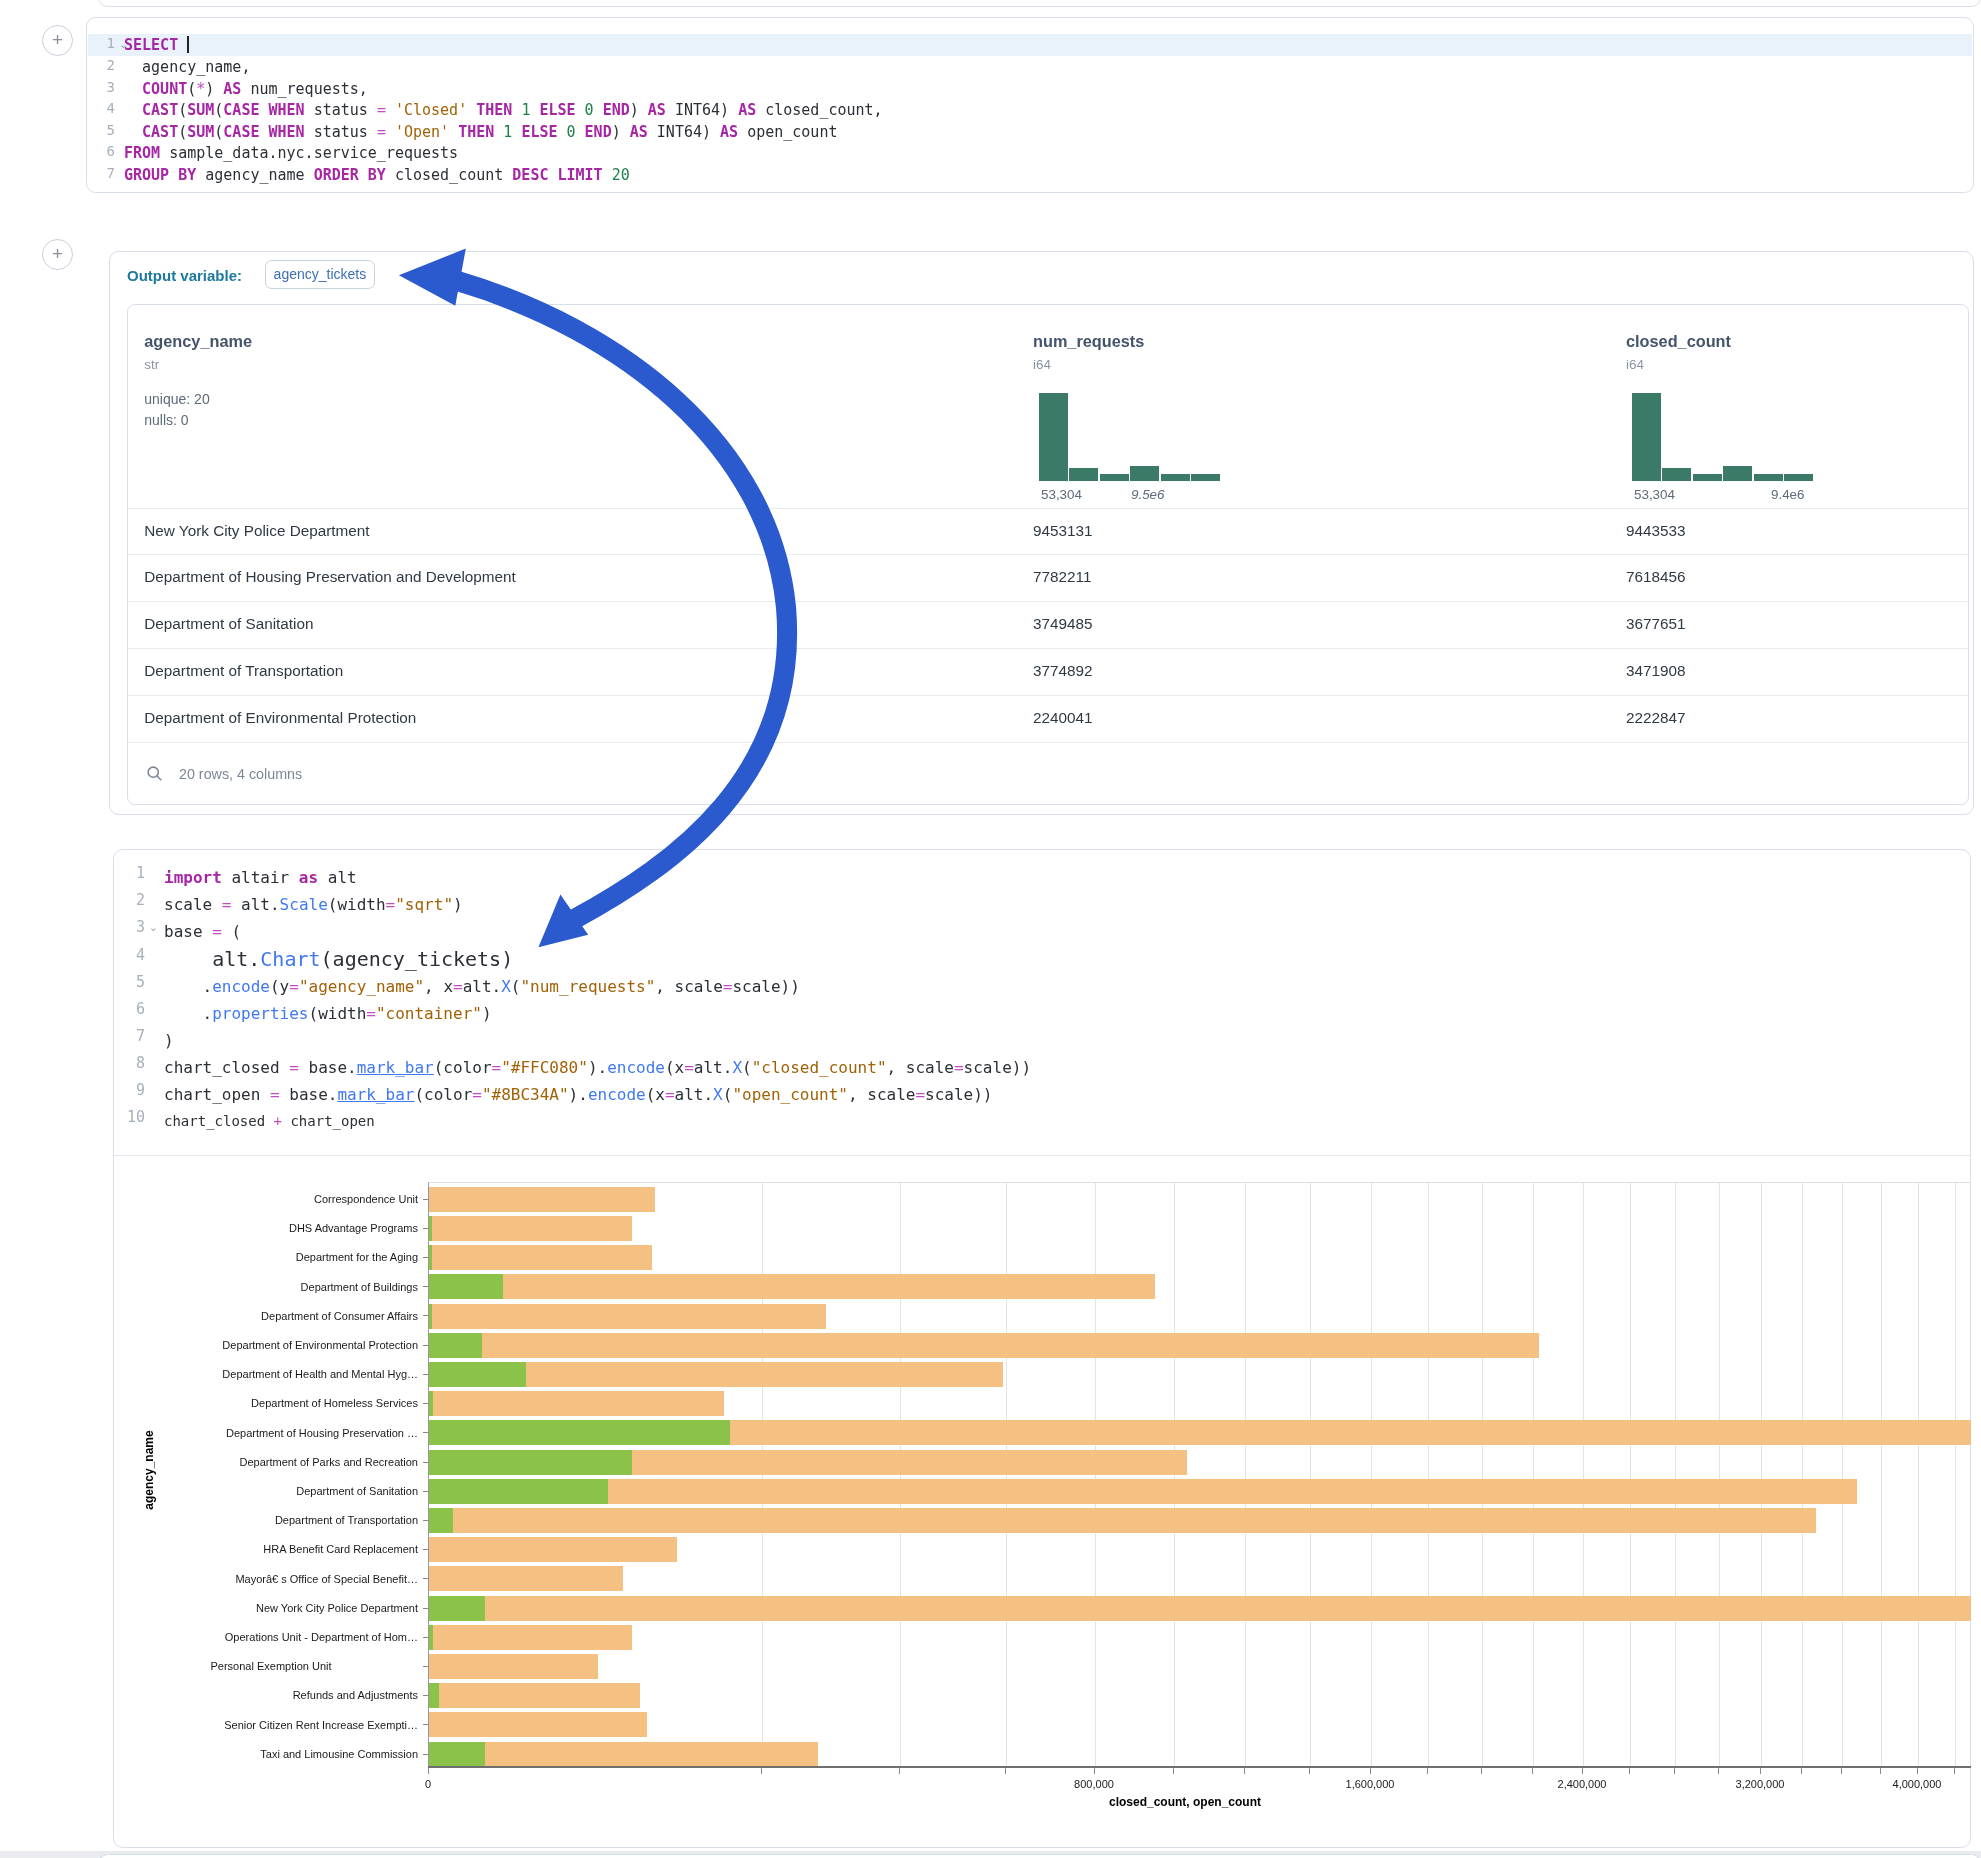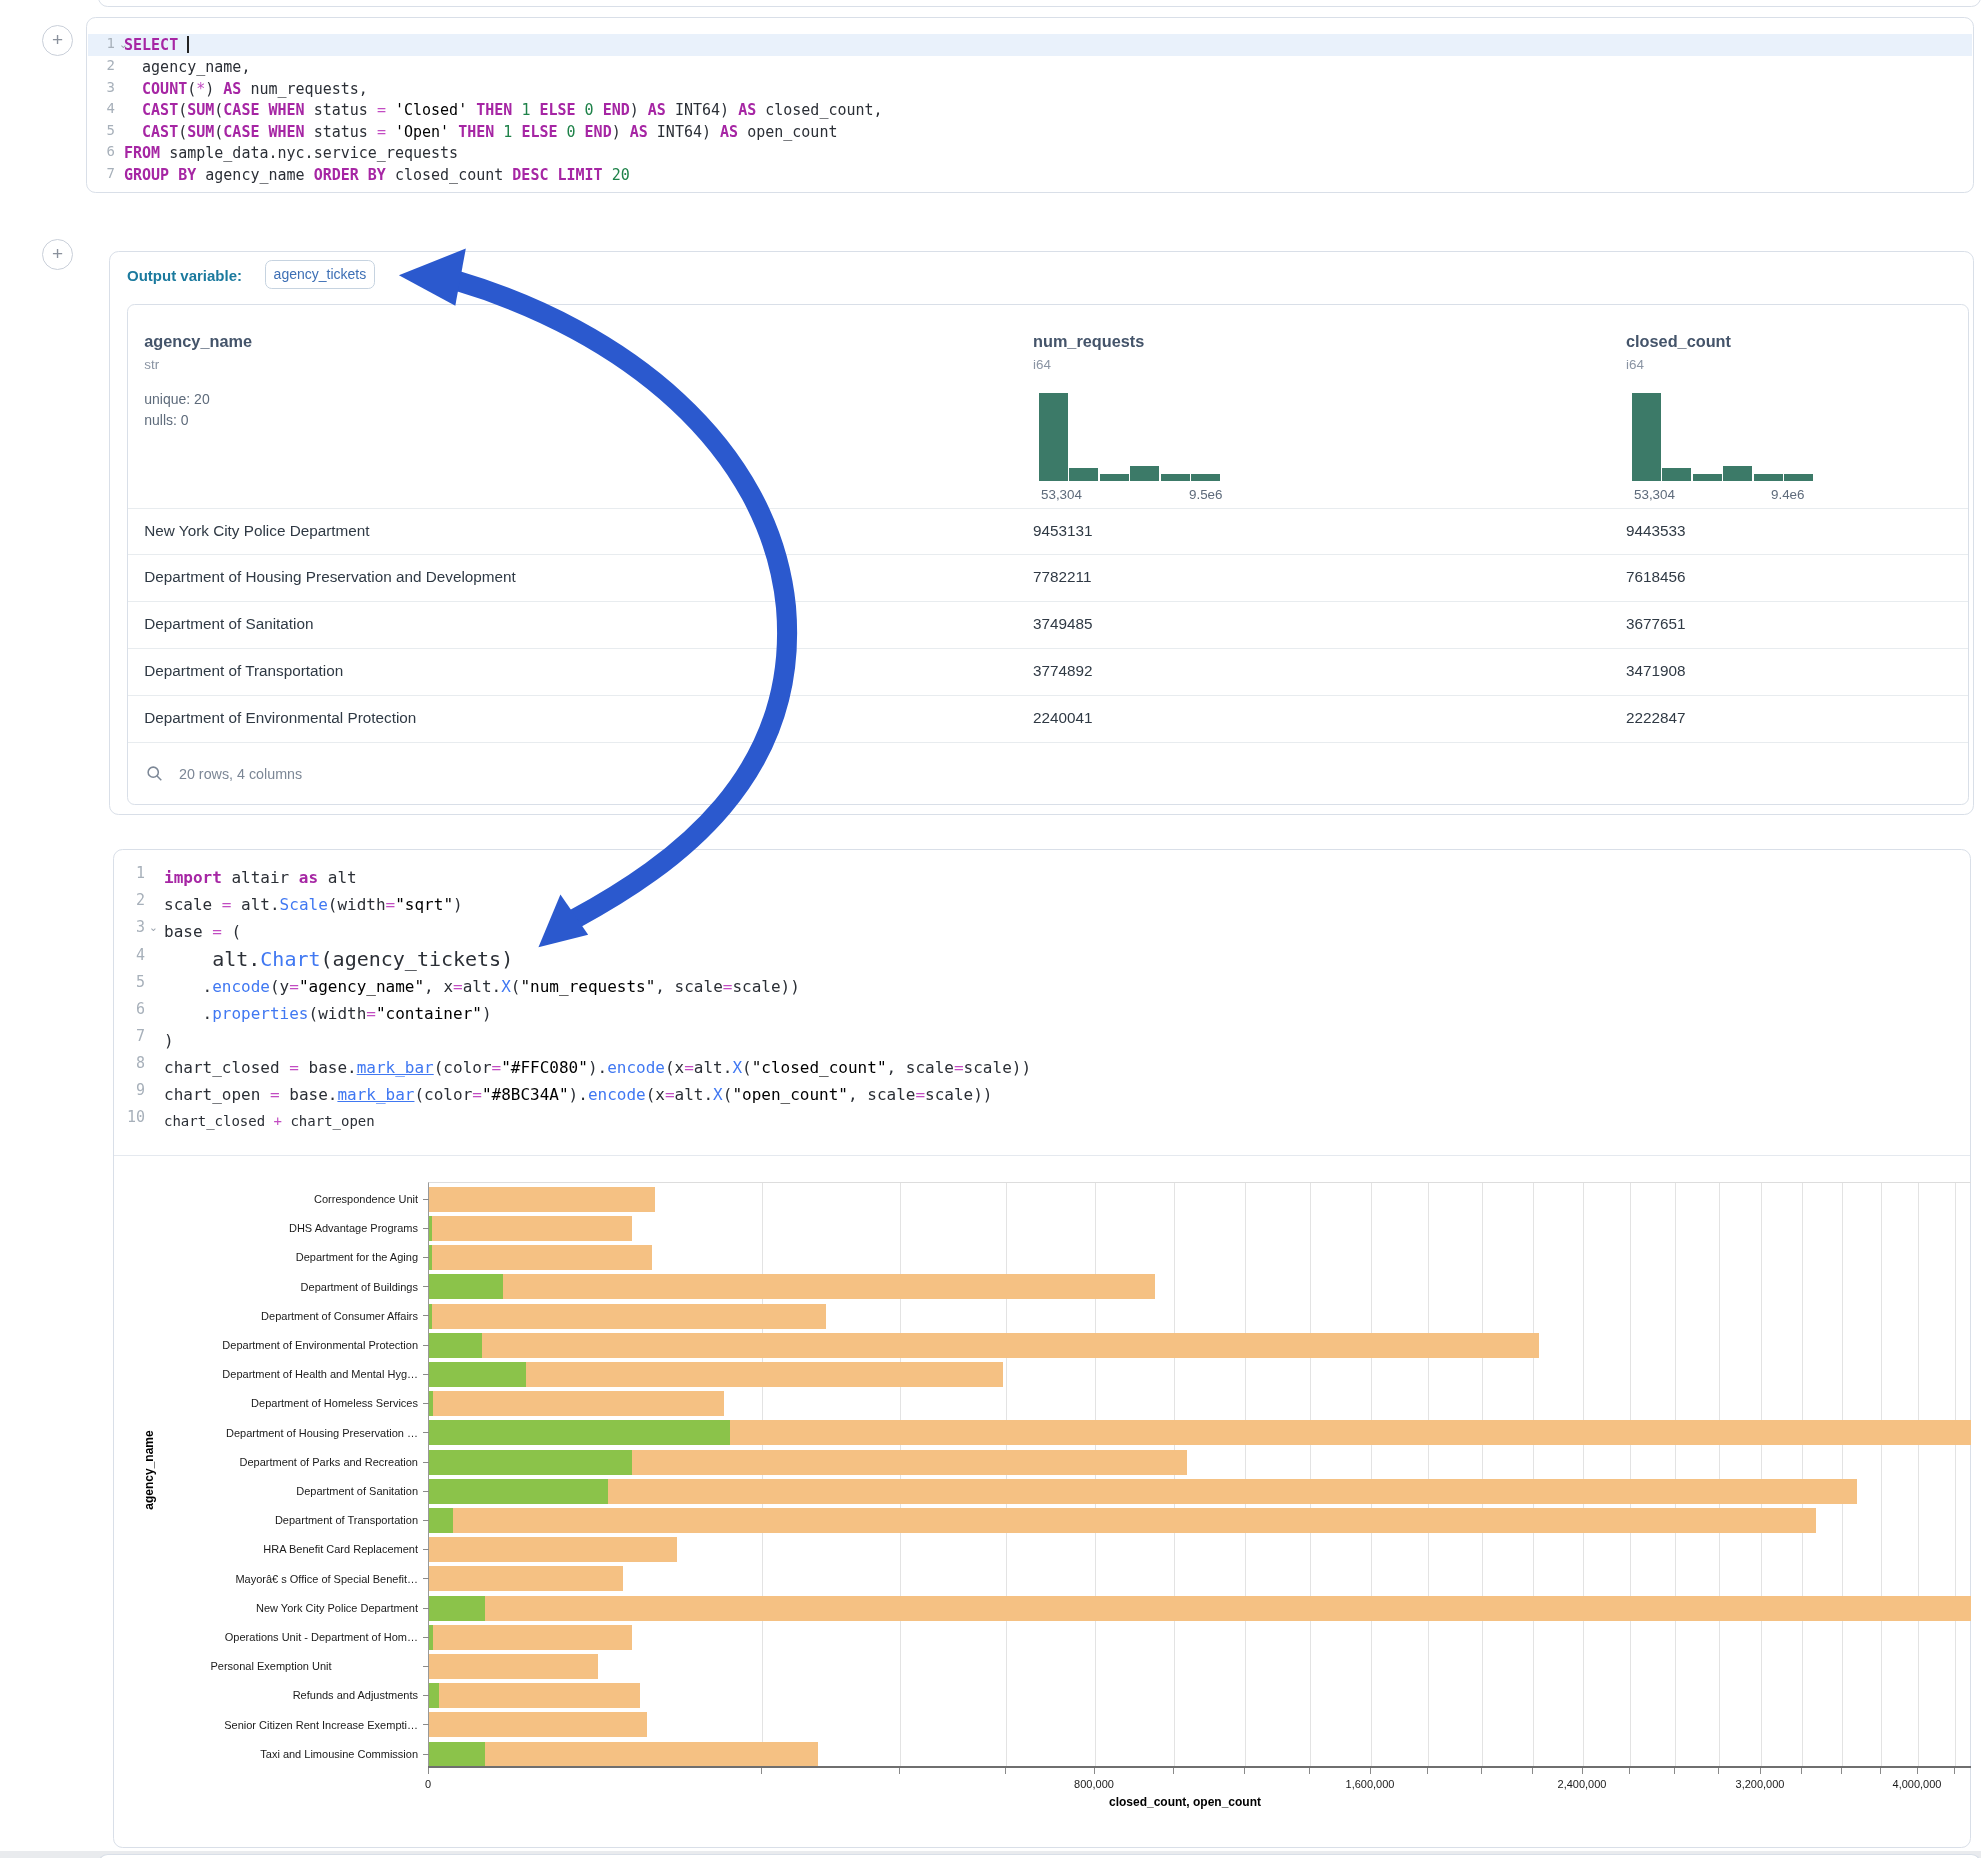--- a/index.html
+++ b/index.html
@@ -8,21 +8,21 @@
   .card{position:absolute;background:#fff;border:1.4px solid #d9dfe8;border-radius:9.6px;box-sizing:border-box;}
   .plusbtn{position:absolute;width:31px;height:31px;border-radius:50%;border:1.4px solid #c9cfd9;
            background:#fff;color:#8a919c;font-size:19px;line-height:28px;text-align:center;box-sizing:border-box;}
   
   .code{position:absolute;font-family:"DejaVu Sans Mono",monospace;white-space:pre;}
   .gutter-num{position:absolute;color:#a7b0ba;font-family:"DejaVu Sans Mono",monospace;text-align:right;width:25px;}
   .fold{position:absolute;color:#9aa3ad;font-size:10.5px;}
   .tk-k{color:#a626a4;font-weight:bold;}
   .tk-f{color:#4078f2;}
   .tk-u{color:#4078f2;text-decoration:underline;}
-  .tk-s{color:#000000;}
+  .tk-s{color:#a16207;}
   .tk-n{color:#1e8249;}
   .tk-o{color:#c24cc2;}
   .tk-p{color:#2b2f36;}
   .cursor{display:inline-block;width:1.9px;height:17px;background:#222;vertical-align:-2.9px;}
   .hl-line{position:absolute;background:#e9f1fb;}
   
   .outvar-label{position:absolute;color:#1b7a9e;font-weight:bold;font-size:15px;}
   .pill{position:absolute;border:1.4px solid #c6d3e0;border-radius:6.7px;background:#fff;
         color:#3d6fb5;font-size:14px;line-height:26px;padding:0 7.6px;overflow:hidden;
         white-space:nowrap;box-sizing:border-box;}
@@ -99,21 +99,21 @@
         </div>
         <div class="hist" style="left: 911px; top: 88px; height: 88px;">
           <div class="bin" style="width: 29px; height: 88px;"></div>
           <div class="bin" style="width: 29px; height: 13.4px;"></div>
           <div class="bin" style="width: 29px; height: 6.7px;"></div>
           <div class="bin" style="width: 29px; height: 15.3px;"></div>
           <div class="bin" style="width: 29px; height: 6.7px;"></div>
           <div class="bin" style="width: 29px; height: 6.7px;"></div>
         </div>
         <div class="hist-label" style="left: 913px; top: 182px;">53,304</div>
-        <div class="hist-label" style="left: 1061px; top: 182px;">9.5e6</div>
+        <div class="hist-label" style="left: 1003px; top: 182px; font-style: italic;">9.5e6</div>
         <div style="position: absolute; left: 1498px; top: 27px;">
           <div class="tcol-name">closed_count</div>
           <div class="tcol-type">i64</div>
         </div>
         <div class="hist" style="left: 1504px; top: 88px; height: 88px;">
           <div class="bin" style="width: 29px; height: 88px;"></div>
           <div class="bin" style="width: 29px; height: 13.4px;"></div>
           <div class="bin" style="width: 29px; height: 6.7px;"></div>
           <div class="bin" style="width: 29px; height: 15.3px;"></div>
           <div class="bin" style="width: 29px; height: 6.7px;"></div>

